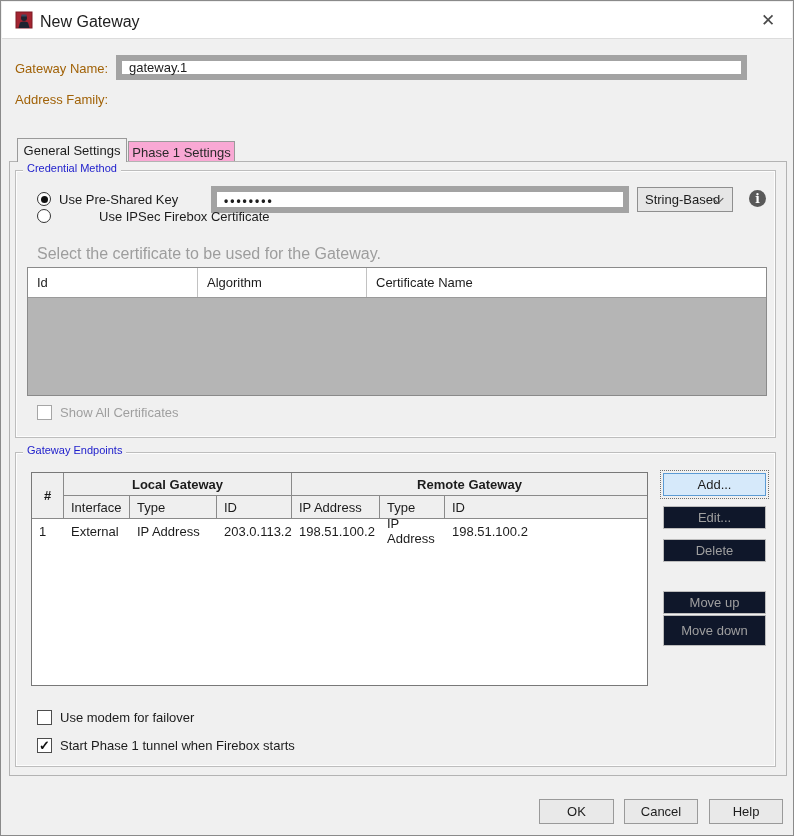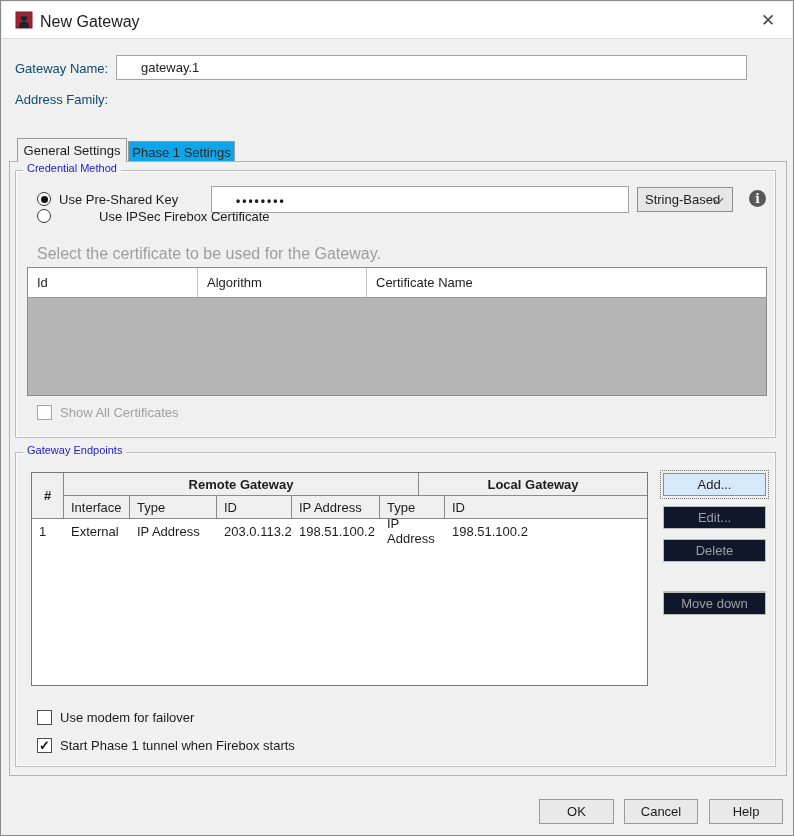--- a/index.html
+++ b/index.html
@@ -7,29 +7,29 @@
   body { font-family:"Liberation Sans", sans-serif; font-size:13px; color:#1c1c1c; background:#fff; }
   .dialog { position:relative; width:794px; height:836px; background:#f0f0f0; border:1px solid #8a8a8a; overflow:hidden; }
 
   
   .titlebar { position:absolute; left:1px; top:1px; right:1px; height:37px; background:#ffffff; border-bottom:1px solid #dcdcdc; }
   .app-icon { position:absolute; left:13px; top:9px; width:18px; height:18px; }
   .title-text { position:absolute; left:38px; top:11px; font-size:16px; color:#202020; }
   .close-btn { position:absolute; right:12px; top:7px; width:24px; height:24px; text-align:center; line-height:24px; font-size:17px; color:#4a4a4a; cursor:default; }
 
   
-  .lbl { position:absolute; color:#0c4a6e; }
-  .textfield { position:absolute; background:#ffffff; border:1px solid #a3a3a3; padding:0 24px; display:flex; align-items:center; font-size:13px; }
+  .lbl { position:absolute; color:#a16207; }
+  .textfield { position:absolute; background:#ffffff; border:6px solid #a3a3a3; padding:0 7px; display:flex; align-items:center; font-size:13px; }
   .combobox { position:absolute; background:#e6e6e6; border:1px solid #8f8f8f; padding:0 7px; display:flex; align-items:center; font-size:13px; }
   .combobox .chev { position:absolute; right:10px; top:50%; width:8px; height:8px; border-right:1.6px solid #555; border-bottom:1.6px solid #555; transform:translateY(-70%) rotate(45deg); }
 
   
   .tab { position:absolute; border:1px solid #9a9a9a; border-bottom:none; display:flex; align-items:center; justify-content:center; font-size:13px; }
   .tab.active { left:16px; top:137px; width:110px; height:24px; background:#f0f0f0; z-index:3; }
-  .tab.inactive { left:127px; top:140px; width:107px; height:21px; background:#0ea5e9; z-index:1; color:#2a2a2a; }
+  .tab.inactive { left:127px; top:140px; width:107px; height:21px; background:#f9a8d4; z-index:1; color:#2a2a2a; }
   .tab-panel { position:absolute; left:8px; top:160px; width:778px; height:615px; background:#f0f0f0; border:1px solid #b3b3b3; z-index:2; }
 
   
   .groupbox { position:absolute; border:1px solid #bdbdbd; box-shadow:inset 0 0 0 1px #fdfdfd; }
   .groupbox .legend { position:absolute; top:-9px; left:7px; background:#f0f0f0; padding:0 4px; color:#2121cc; font-size:11px; }
 
   
   .radio-row, .check-row { position:absolute; display:flex; align-items:flex-start; gap:8px; }
   .radio { width:14px; height:14px; border-radius:50%; border:1.4px solid #333; background:#fff; position:relative; flex:none; }
   .radio.selected::after { content:""; position:absolute; left:2.5px; top:2.5px; width:7px; height:7px; border-radius:50%; background:#111; }
@@ -142,22 +142,22 @@
 
   <div class="groupbox" style="left:14px; top:451px; width:761px; height:315px; z-index:4;">
     <div class="legend">Gateway Endpoints</div>
   </div>
 
   <div class="ep-table" style="z-index:5;">
     <div class="ep-header">
       <div class="ep-hash">#</div>
       <div class="ep-right">
         <div class="ep-grouprow">
+          <div class="ep-group" style="width:228px;">Local Gateway</div>
           <div class="ep-group" style="width:355px;">Remote Gateway</div>
-          <div class="ep-group" style="width:228px;">Local Gateway</div>
         </div>
         <div class="ep-subrow">
           <div class="ep-sub" style="width:66px;">Interface</div>
           <div class="ep-sub" style="width:87px;">Type</div>
           <div class="ep-sub" style="width:75px;">ID</div>
           <div class="ep-sub" style="width:88px;">IP Address</div>
           <div class="ep-sub" style="width:65px;">Type</div>
           <div class="ep-sub" style="width:202px;">ID</div>
         </div>
       </div>
@@ -170,21 +170,21 @@
       <div class="ep-cell" style="width:88px;">198.51.100.2</div>
       <div class="ep-cell" style="width:65px;">IP Address</div>
       <div class="ep-cell" style="width:202px;">198.51.100.2</div>
     </div>
   </div>
 
   <div class="btn focused" style="left:662px; top:472px; width:103px; height:23px; z-index:5;">Add...</div>
   <div class="btn disabled" style="left:662px; top:505px; width:103px; height:23px; z-index:5;">Edit...</div>
   <div class="btn disabled" style="left:662px; top:538px; width:103px; height:23px; z-index:5;">Delete</div>
   <div class="btn disabled" style="left:662px; top:590px; width:103px; height:23px; z-index:5;">Move up</div>
-  <div class="btn disabled" style="left:662px; top:591px; width:103px; height:23px; z-index:5;">Move down</div>
+  <div class="btn disabled" style="left:662px; top:614px; width:103px; height:31px; z-index:5;">Move down</div>
 
   <div class="check-row" style="left:36px; top:709px; z-index:5;">
     <span class="checkbox"></span>
     <span>Use modem for failover</span>
   </div>
   <div class="check-row" style="left:36px; top:737px; z-index:5;">
     <span class="checkbox">✓</span>
     <span>Start Phase 1 tunnel when Firebox starts</span>
   </div>
 

